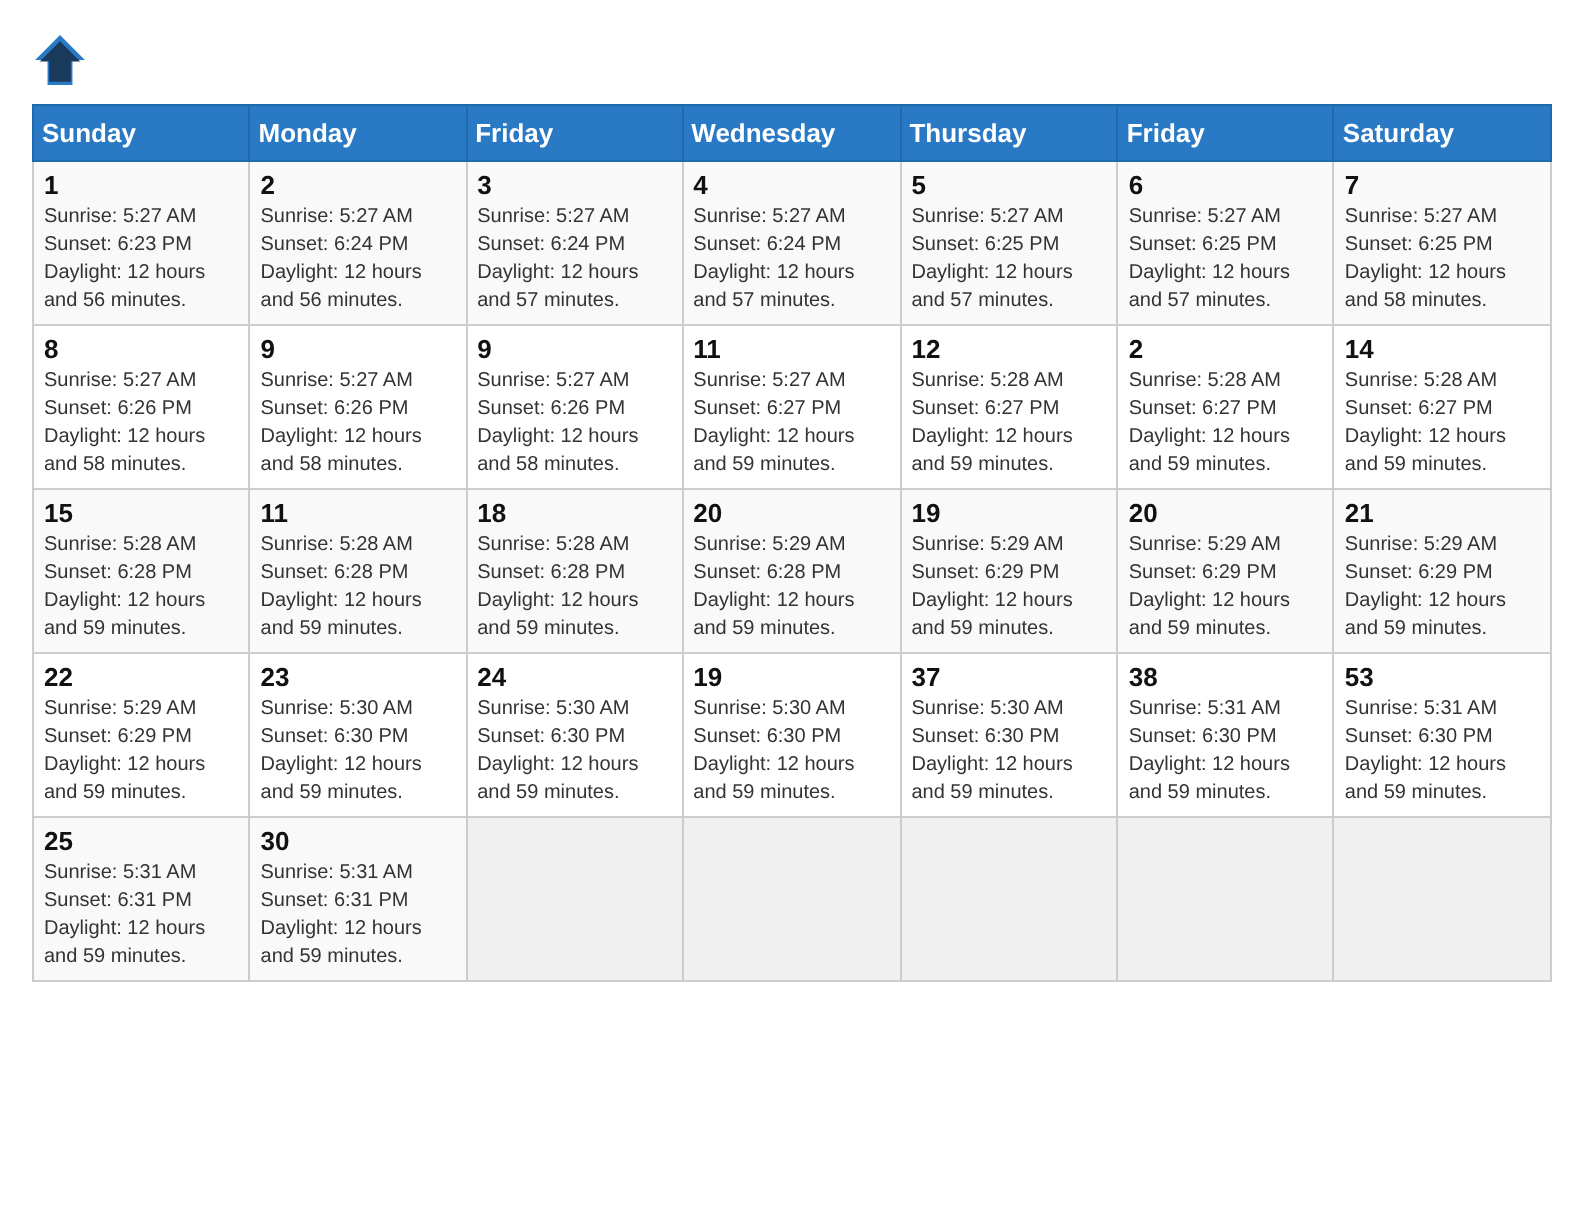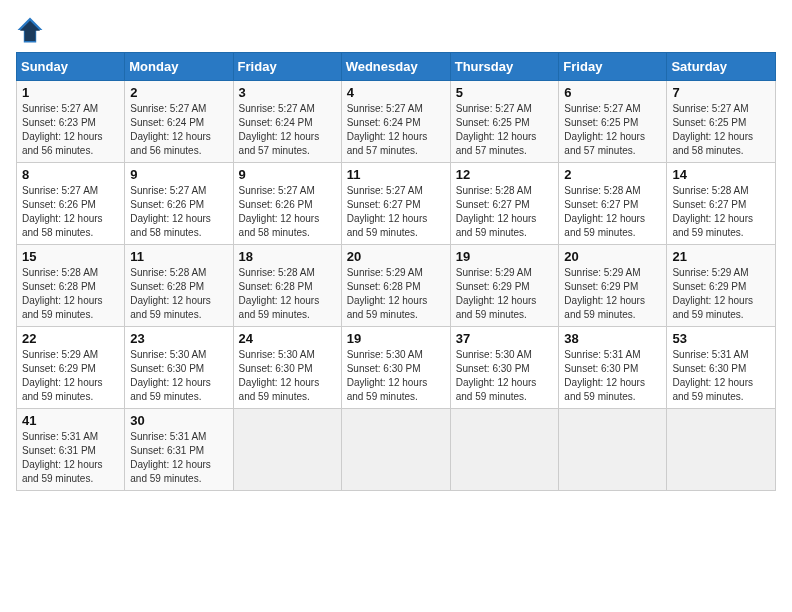--- a/index.html
+++ b/index.html
@@ -240,21 +240,21 @@
           <span class="day-num">38</span>
           <div class="day-info">Sunrise: 5:31 AM<br>Sunset: 6:30 PM<br>Daylight: 12 hours and 59 minutes.</div>
         </td>
         <td>
           <span class="day-num">53</span>
           <div class="day-info">Sunrise: 5:31 AM<br>Sunset: 6:30 PM<br>Daylight: 12 hours and 59 minutes.</div>
         </td>
       </tr>
       <tr>
         <td>
-          <span class="day-num">41</span>
+          <span class="day-num">25</span>
           <div class="day-info">Sunrise: 5:31 AM<br>Sunset: 6:31 PM<br>Daylight: 12 hours and 59 minutes.</div>
         </td>
         <td>
           <span class="day-num">30</span>
           <div class="day-info">Sunrise: 5:31 AM<br>Sunset: 6:31 PM<br>Daylight: 12 hours and 59 minutes.</div>
         </td>
         <td class="empty"></td>
         <td class="empty"></td>
         <td class="empty"></td>
         <td class="empty"></td>

